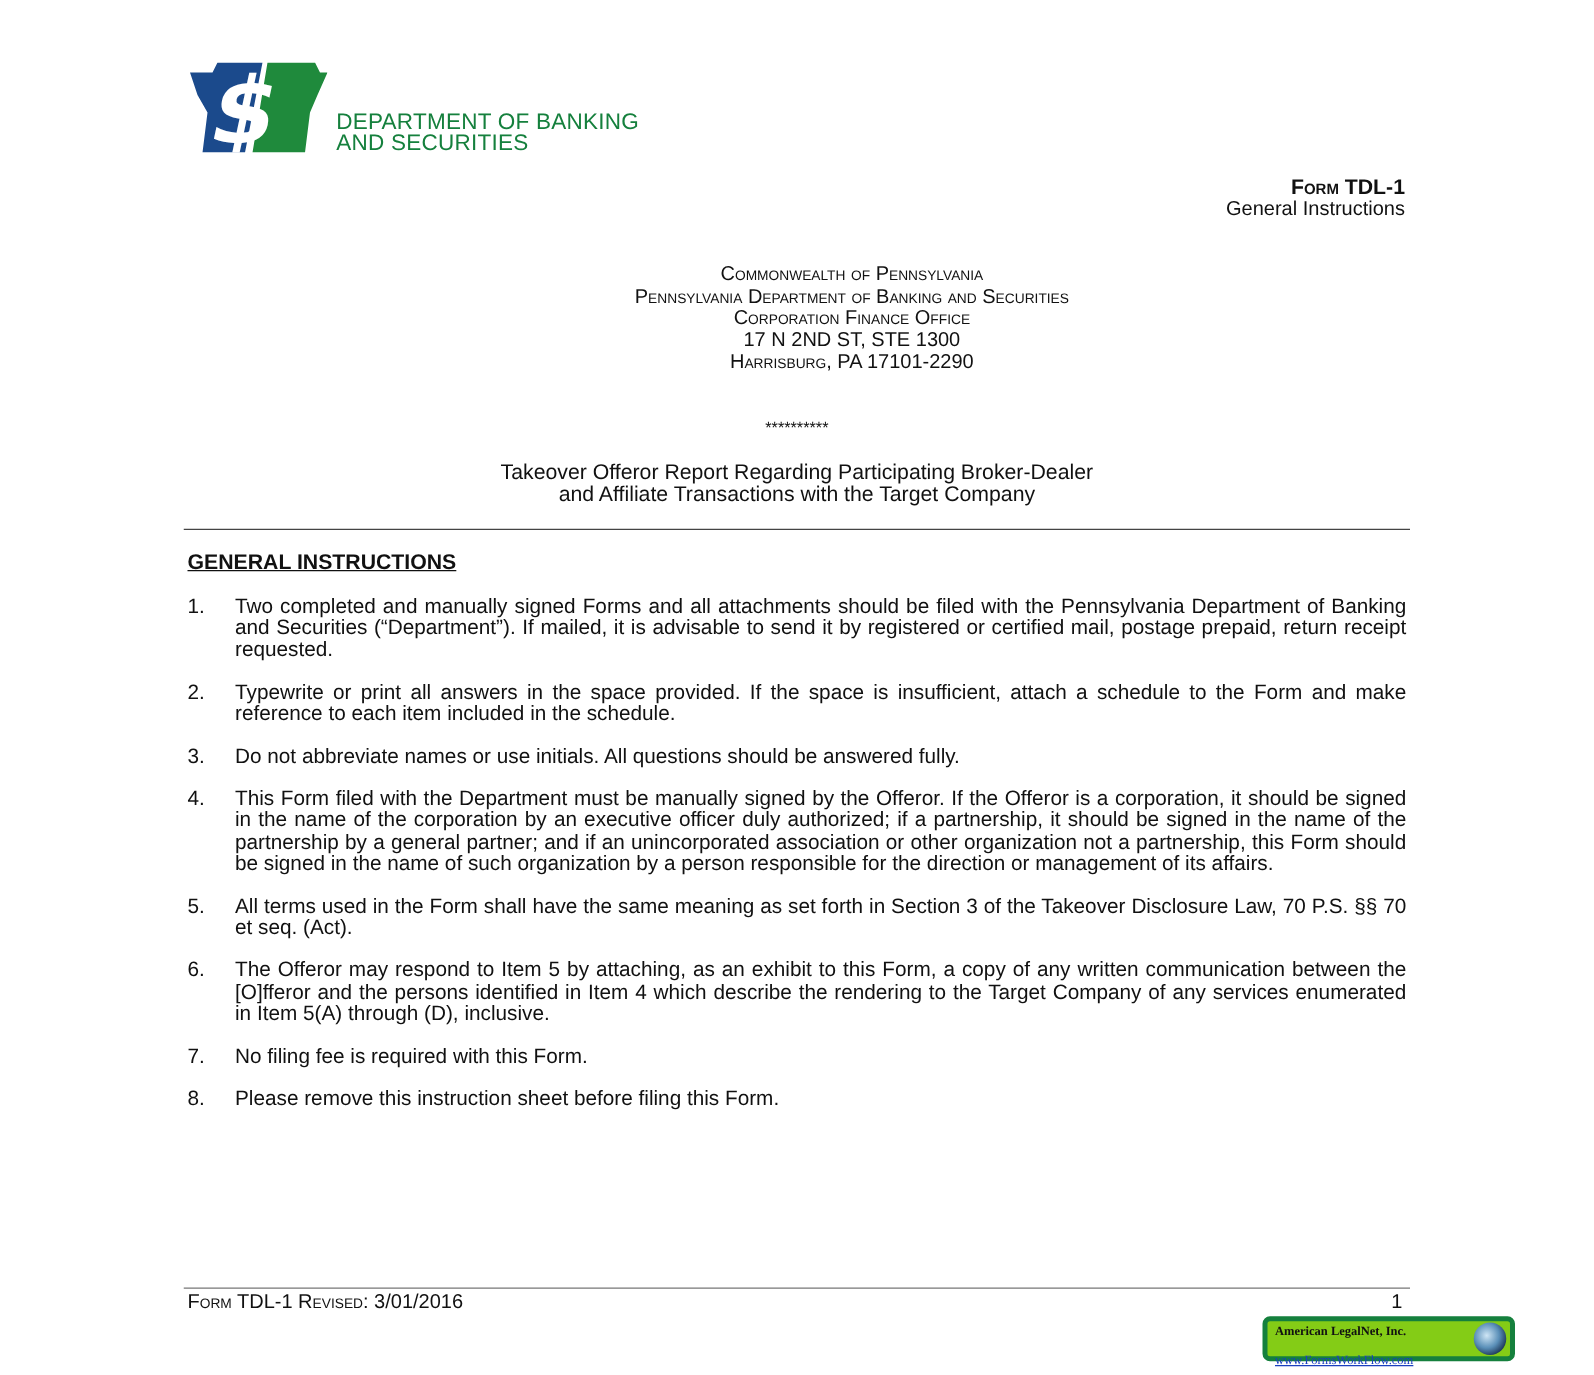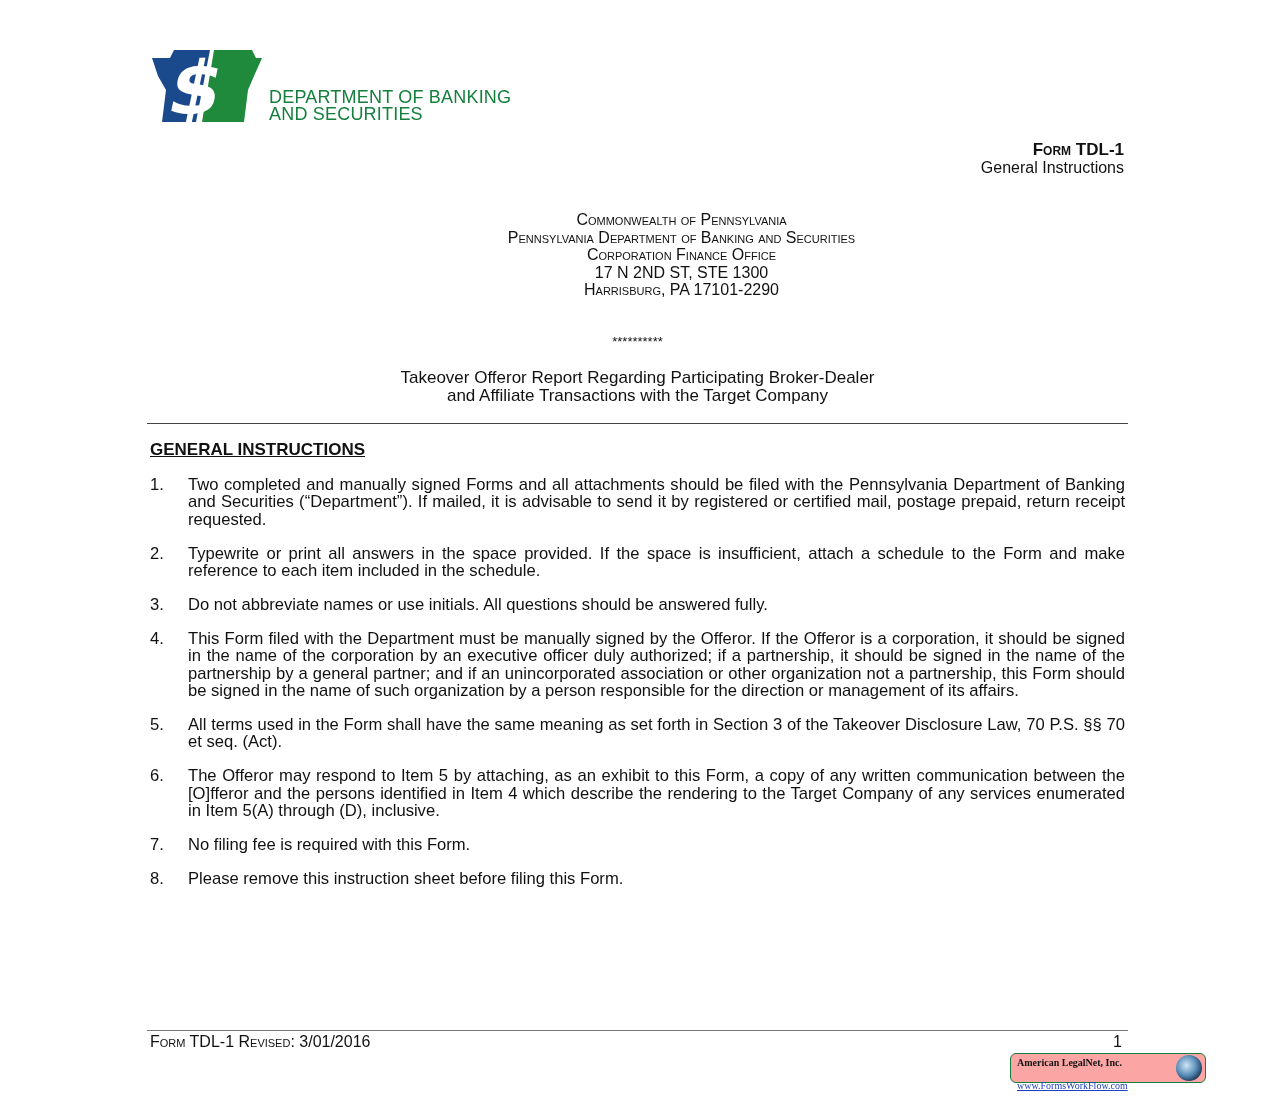--- a/index.html
+++ b/index.html
@@ -31,22 +31,22 @@
   .gi-heading { left:150px; top:440px; font-weight:bold; font-size:17px; text-decoration:underline; }
 
   .items { left:150px; top:476px; width:975px; }
   .item { display:flex; font-size:16.6px; line-height:17.4px; margin-bottom:16.5px; }
   .item .num { width:38px; flex:0 0 38px; }
   .item .txt { flex:1; text-align:justify; }
 
   .footer-left { left:150px; top:1033px; font-size:16px; font-variant:small-caps; }
   .footer-page { left:1113px; top:1033px; font-size:16px; }
 
-  .badge { left:1010px; top:1053px; width:194px; height:28px; border:1px solid #15803d;
-           border-radius:6px; background:#fca5a5; }
+  .badge { left:1010px; top:1053px; width:194px; height:28px; border:4px solid #15803d;
+           border-radius:6px; background:#84cc16; }
   .badge .b1 { position:absolute; left:6px; top:3px; font-family:"Liberation Serif", serif;
                font-weight:bold; font-size:10px; color:#111; }
   .badge .b2 { position:absolute; left:6px; top:14px; font-family:"Liberation Serif", serif;
                font-size:10px; color:#1a3fbf; text-decoration:underline;margin-top:12px; }
   .badge .globe { position:absolute; right:3px; top:1px; width:26px; height:26px; border-radius:50%;
                   background:radial-gradient(circle at 40% 40%, #cfe6f5 0%, #5a8fb8 45%, #1f3a5a 75%, #0c1a2b 100%); }
 </style>
 </head>
 <body>
 

